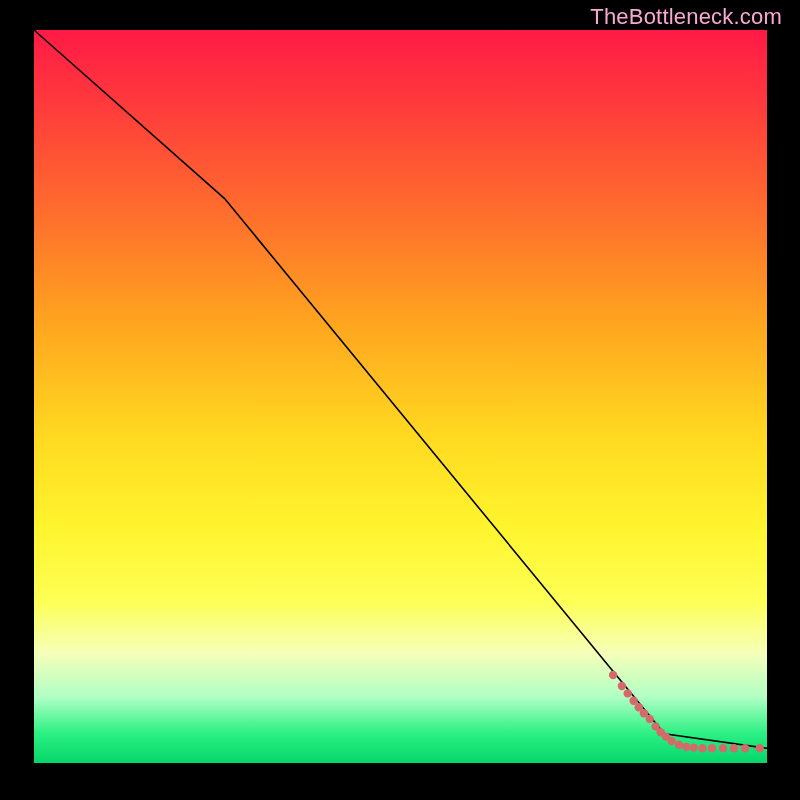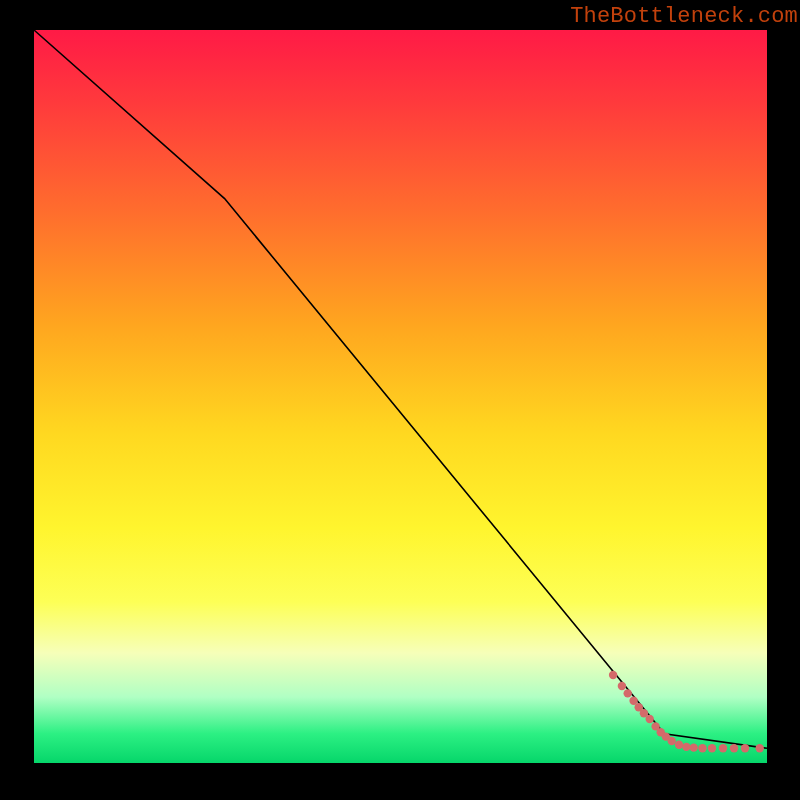--- a/index.html
+++ b/index.html
@@ -13,27 +13,26 @@
   }
   .frame {
     position: relative;
     width: 800px;
     height: 800px;
     background: #000;
   }
   .watermark {
     position: absolute;
     top: 4px;
-    right: 2px;
-    color: #c2410c;
+    right: 18px;
+    color: #f9a8d4;
     font-size: 22px;
     font-weight: 500;
     letter-spacing: 0.2px;
     z-index: 10;
-    font-family: Liberation Mono, monospace;
   }
   .plot-area {
     position: absolute;
     left: 34px;
     top: 30px;
     width: 733px;
     height: 733px;
     
     background: linear-gradient(
       to bottom,

